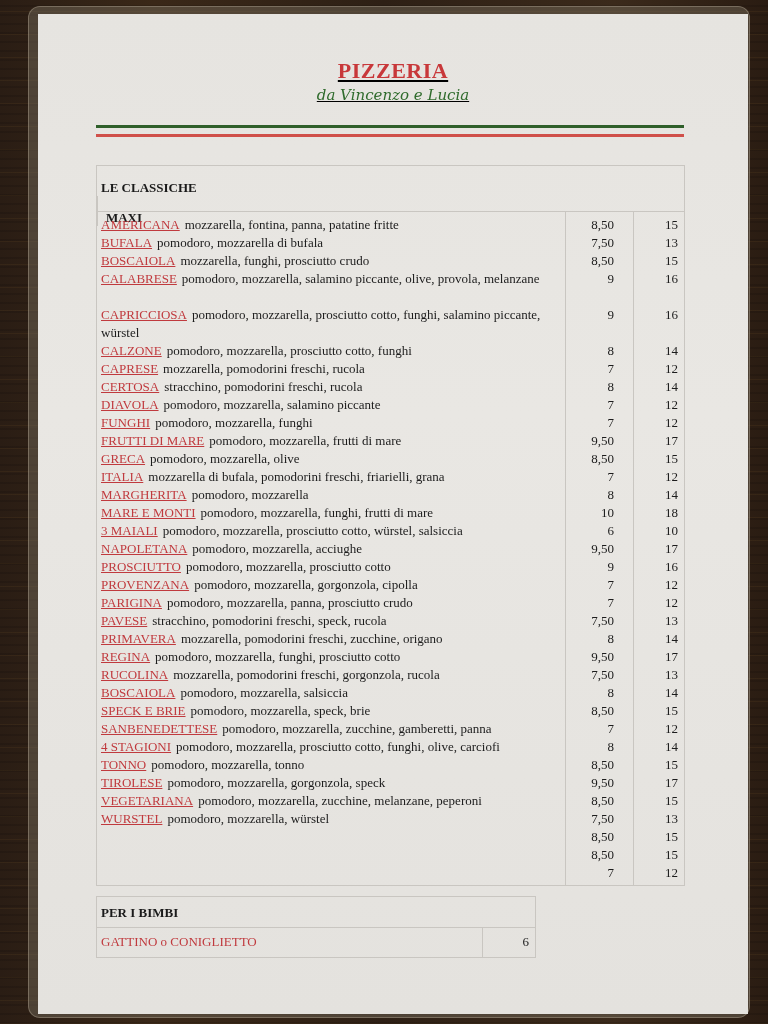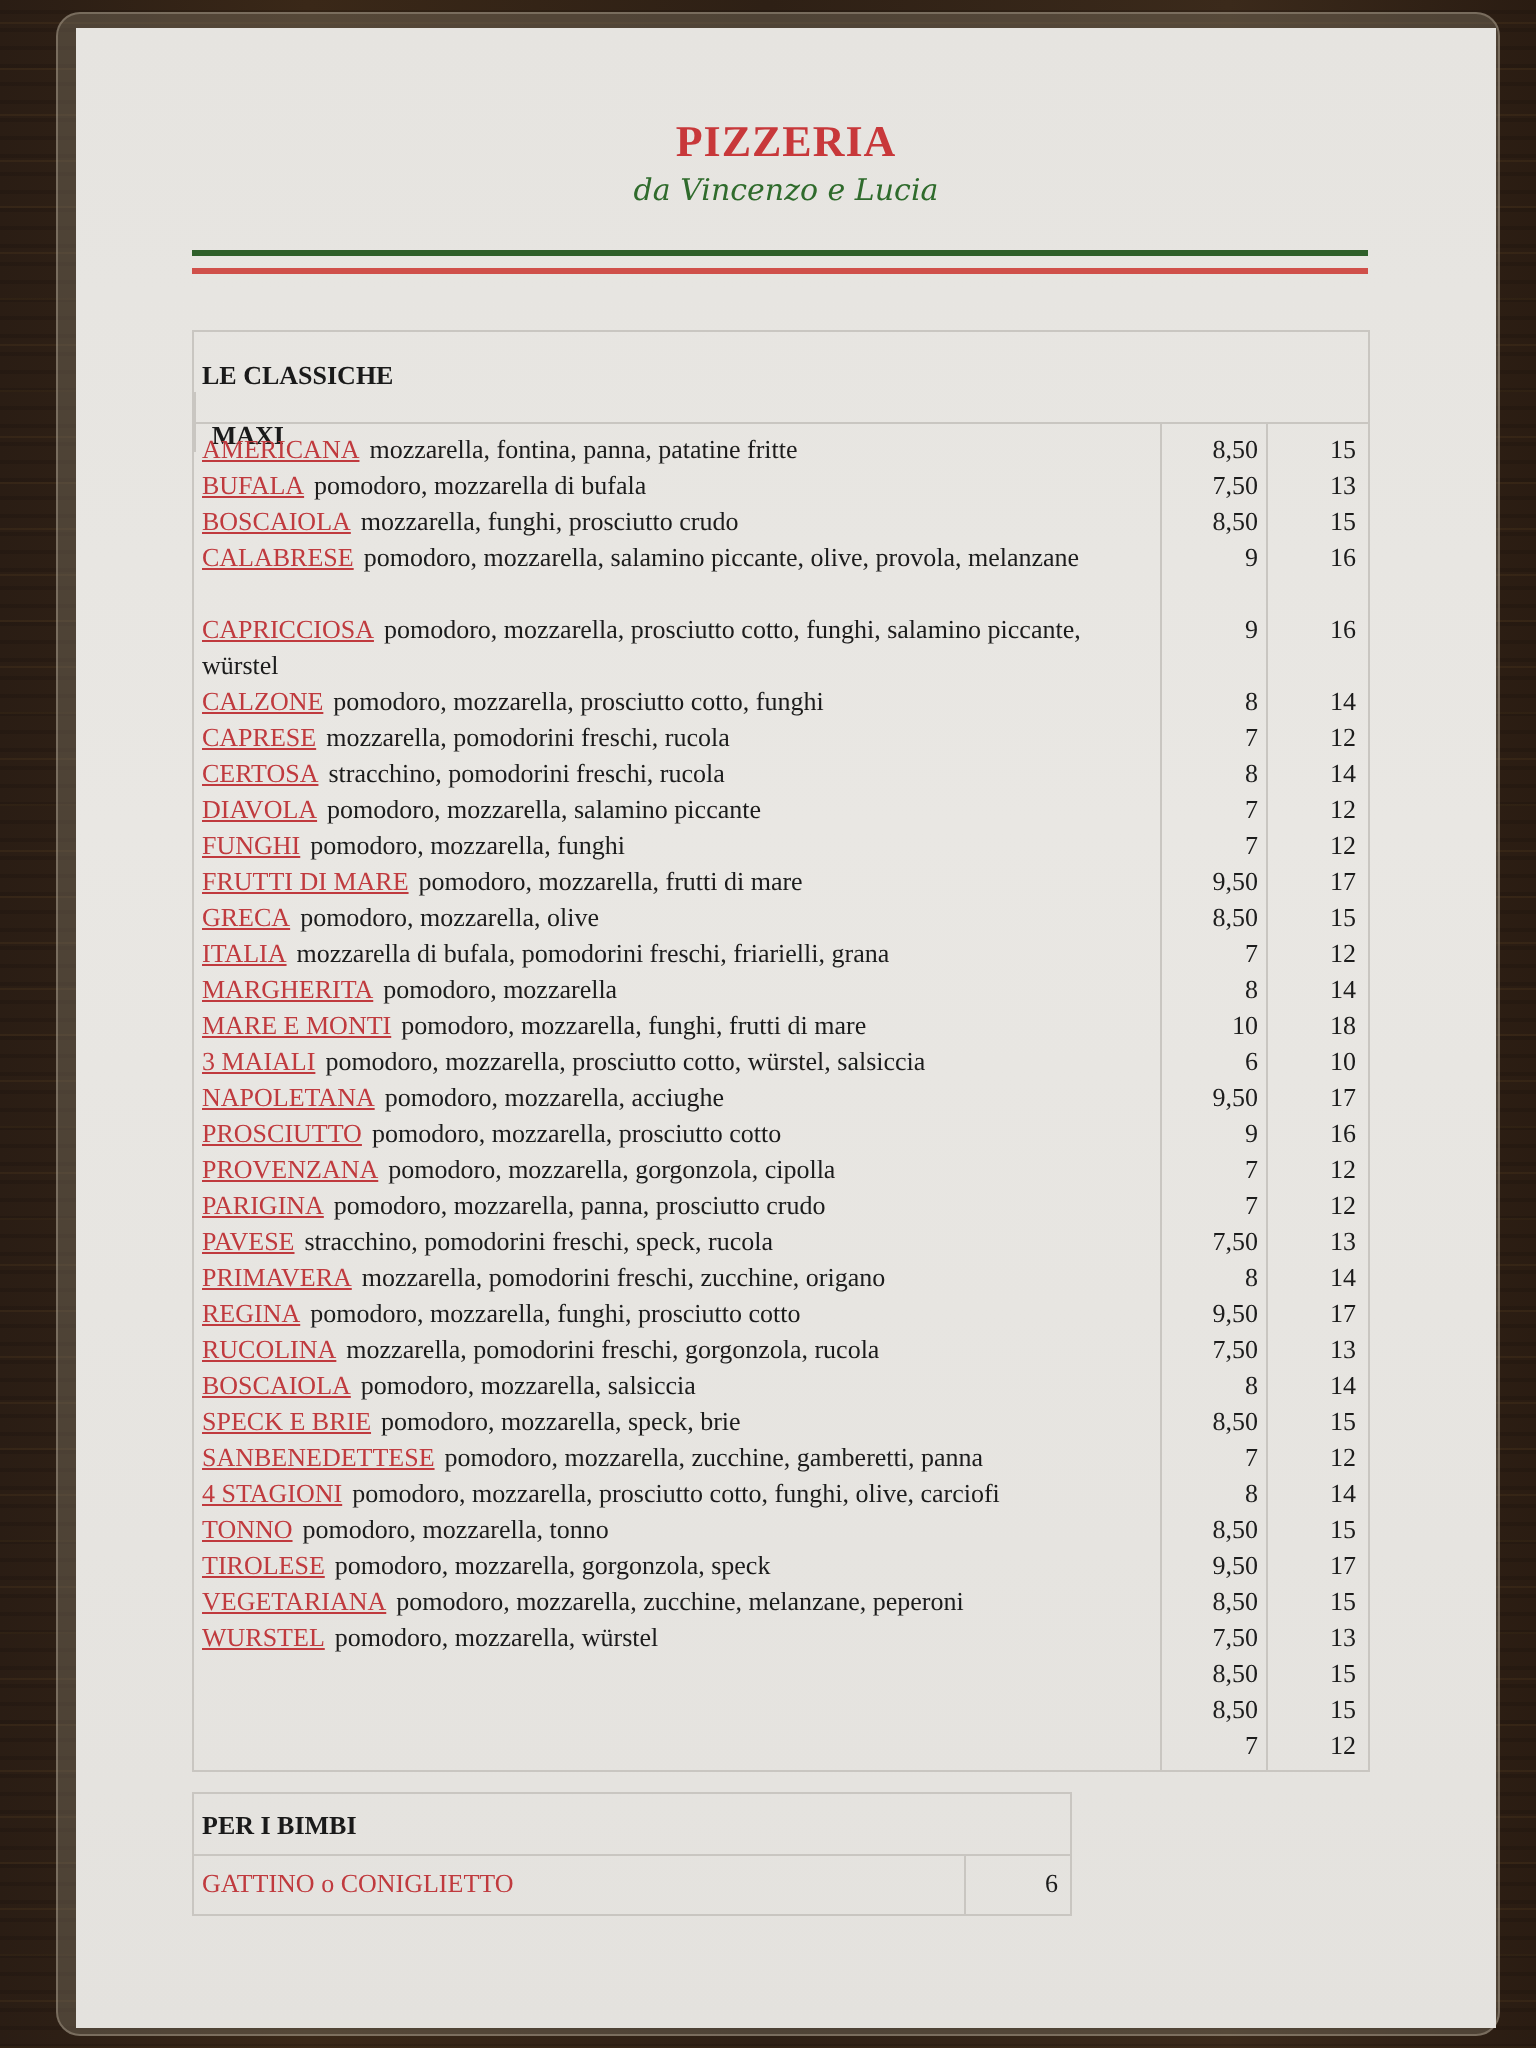--- a/index.html
+++ b/index.html
@@ -17,21 +17,21 @@
   .sleeve {
     position: absolute; left: 28px; top: 6px; width: 722px; height: 1012px;
     border-radius: 12px;
     background: rgba(120,110,95,0.45);
     border: 1px solid rgba(200,190,170,0.35);
   }
   .paper {
     position: absolute; left: 38px; top: 14px; width: 710px; height: 1000px;
     background: linear-gradient(180deg, #e6e4e0 0%, #e9e7e3 40%, #e4e2de 100%);
   }
-  .header { position: absolute; left: 0; width: 100%; top: 44px; text-align: center; }
+  .header { position: absolute; left: 0; width: 100%; top: 44px; text-align: center; text-decoration: underline; }
   .title {
     font-family: "Liberation Serif", serif; font-weight: bold;
     color: #c8383a; font-size: 22px; letter-spacing: 0.5px;
   }
   .subtitle {
     font-family: "DejaVu Serif", serif; font-style: italic;
     color: #2f6b2c; font-size: 15px; margin-top: 2px;
   }
   .flag-line { position: absolute; left: 58px; width: 588px; height: 3px; }
   .flag-green { top: 111px; background: #2f5f2a; }
@@ -42,21 +42,21 @@
     border: 1px solid #c9c6c1;
   }
   .thead { display: flex; height: 46px; border-bottom: 1px solid #c9c6c1; flex-direction: column; }
   .thead .name-col { flex: 1; padding: 14px 0 0 4px; font-weight: bold; font-size: 13px; color: #1a1a1a; }
   .thead .price-col { width: 53px; border-left: 1px solid #c9c6c1; }
   .thead .maxi-col { width: 51px; border-left: 1px solid #c9c6c1; padding: 14px 6px 0 0; text-align: right; font-weight: bold; font-size: 13px; color: #1a1a1a; }
 
   .tbody { display: flex; }
   .tbody .names { flex: 1; padding: 4px 0 3px 4px; }
   .tbody .prices { width: 53px; border-left: 1px solid #c9c6c1; padding: 4px 4px 3px 0; text-align: right; }
-  .tbody .maxis { width: 51px; border-left: 1px solid #c9c6c1; padding: 4px 6px 3px 0; text-align: right; }
+  .tbody .maxis { width: 51px; border-left: 1px solid #c9c6c1; padding: 4px 6px 3px 0; text-align: right; margin-left: 15px; }
 
   .row-line { font-size: 13px; line-height: 18px; color: #1c1c1c; white-space: nowrap; height: 18px; }
   .row-line.two { height: 36px; white-space: normal; }
   .pname { color: #c03a3e; margin-right: 5px; text-decoration: underline; }
   .pingr { color: #1c1c1c; }
 
   .kids-table {
     position: absolute; left: 58px; top: 882px; width: 440px;
     border: 1px solid #c9c6c1;
   }

